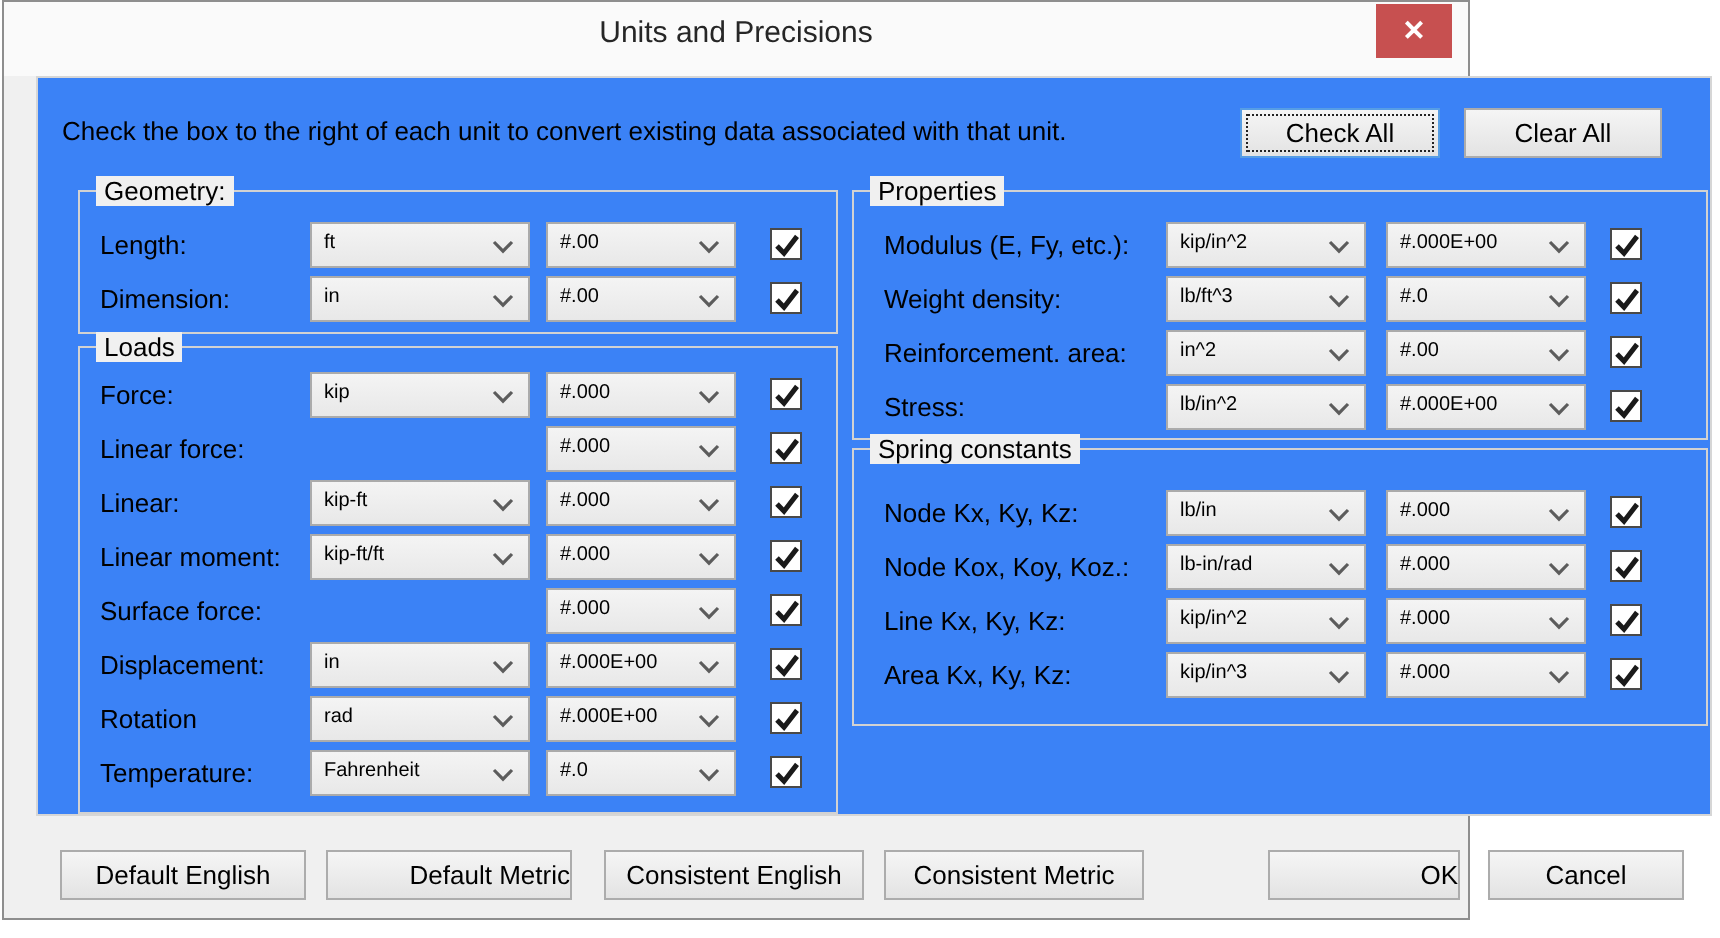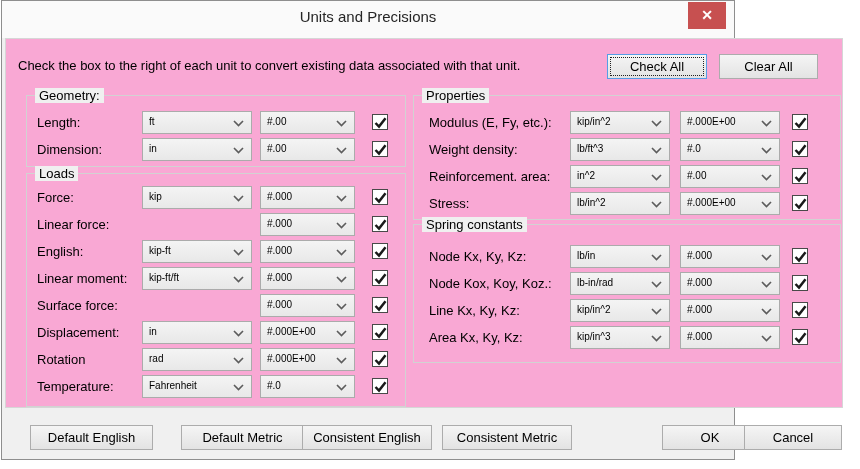--- a/index.html
+++ b/index.html
@@ -11,22 +11,22 @@
   
   #titlebar { position:absolute; left:0; top:0; width:100%; height:37px; background:#fafafa; }
   #title { position:absolute; left:0; right:0; top:7px; text-align:center; font-size:15px; color:#262626; }
   #close-btn {
     position:absolute; top:1px; right:8px; width:38px; height:27px;
     border:none; color:#ffffff; font-size:14px; font-weight:bold; text-align:center;
     line-height:27px; cursor:default;
   }
   
   #panel {
-    position:absolute; left:3px; top:37px; width:838px; height:370px;
-    background:#f9a8d4; border:1px solid #d6d6d6;
+    position:absolute; left:16px; top:37px; width:838px; height:370px;
+    background:#3b82f6; border:1px solid #d6d6d6;
   }
   #instruction { position:absolute; left:12px; top:19px; font-size:13px; color:#000; }
   .top-btn {
     position:absolute; height:25px; font-size:13px; color:#000; text-align:center;
     background:linear-gradient(to bottom,#f5f5f5,#e3e3e3); border:1px solid #acacac;
     font-family:"Liberation Sans", sans-serif;
   }
   #check-all { left:601px; top:15px; width:100px; border:1px solid #569de5; outline:1px dotted #222; outline-offset:-4px; }
   #clear-all { left:713px; top:15px; width:99px; }
   
@@ -70,24 +70,24 @@
   #save-row { position:absolute; left:422px; top:337px; height:18px; }
   #save-checkbox { position:relative; display:inline-block; width:16px; height:16px; background:#fff; border:1px solid #494949; vertical-align:middle; }
   #save-label { font-size:13px; color:#000; margin-left:4px; vertical-align:middle; }
   
   .footer-btn {
     position:absolute; top:424px; height:25px; font-size:13px; color:#000;
     background:linear-gradient(to bottom,#f5f5f5,#e3e3e3); border:1px solid #acacac;
     font-family:"Liberation Sans", sans-serif;
   }
   #fb-0 { left:28px;  width:123px; }
-  #fb-1 { left:179px; width:123px; }
+  #fb-1 { left:161px; width:123px;text-align:right; }
   #fb-2 { left:300px; width:130px; }
   #fb-3 { left:440px; width:130px; }
-  #fb-4 { left:660px; width:96px;  }
+  #fb-4 { left:632px; width:96px;text-align:right;  }
   #fb-5 { left:742px; width:98px;  }
 </style>
 </head>
 <body>
 
 <div id="window">
 
   <div id="titlebar">
     <div id="title">Units and Precisions</div>
     <button id="close-btn" style="background: rgb(199, 80, 80);">
@@ -176,21 +176,21 @@
                   <path d="M1 1 L5.5 5.6 L10 1" fill="none" stroke="#5c5c5c" stroke-width="1.6"></path>
                 </svg></span>
             </div>
             <span class="checkbox">
               <svg width="13" height="12" viewBox="0 0 13 12">
                 <path d="M1.5 6 L5 9.6 L11.5 1.2" fill="none" stroke="#1a1a1a" stroke-width="2.5"></path>
               </svg>
             </span>
           </div>
           <div class="unit-row">
-            <span class="row-label">English:</span>
+            <span class="row-label">Linear:</span>
             <div class="combo combo-unit">
               <span class="combo-value">kip-ft</span>
               <span class="chevron"><svg width="11" height="7" viewBox="0 0 11 7">
                   <path d="M1 1 L5.5 5.6 L10 1" fill="none" stroke="#5c5c5c" stroke-width="1.6"></path>
                 </svg></span>
             </div>
             <div class="combo combo-prec">
               <span class="combo-value">#.000</span>
               <span class="chevron"><svg width="11" height="7" viewBox="0 0 11 7">
                   <path d="M1 1 L5.5 5.6 L10 1" fill="none" stroke="#5c5c5c" stroke-width="1.6"></path>

